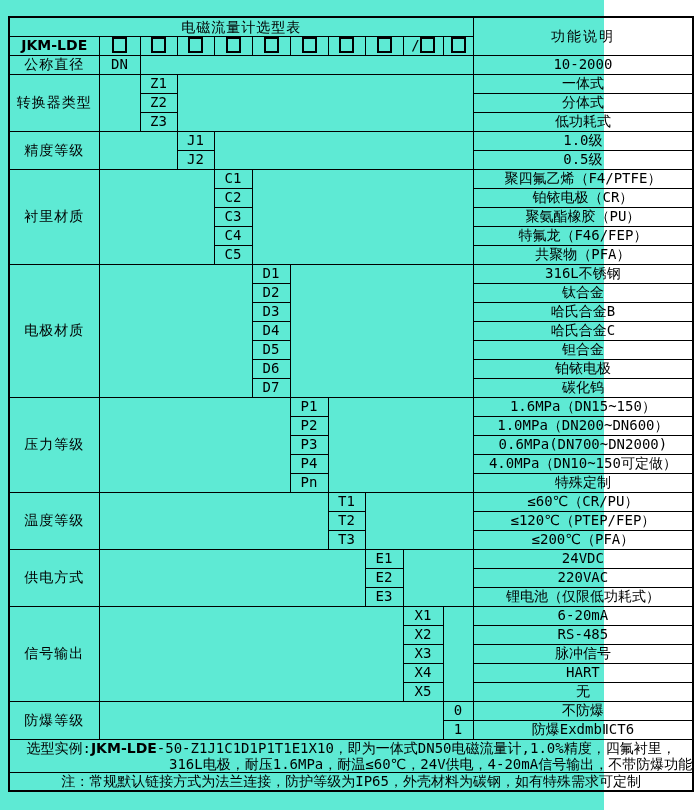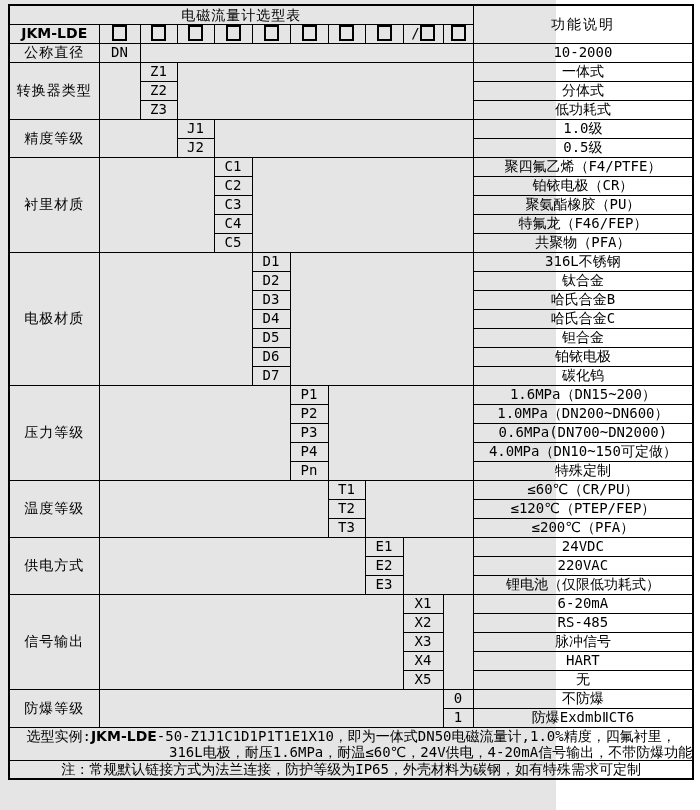--- a/index.html
+++ b/index.html
@@ -2,25 +2,25 @@
 <html><head>
 <meta charset="utf-8">
 <style>
   html,body{
     margin:0;
     background:#ffffff;
     color:#000000;
     font-family:"DejaVu Sans Mono","DejaVu Sans",monospace,sans-serif;
   }
   .page{
-    width:556px;
+    width:604px;
     height:810px;
     box-sizing:border-box;
-    padding:4px 8px 0 8px;
-    background:#e5e5e5;
+    padding:16px 8px 0 8px;
+    background:#5eead4;
   }
   table.sel{
     border-collapse:collapse;
     table-layout:fixed;
     width:684px;
     border:2px solid #000;
   }
   table.sel td{
     border:1px solid #000;
     padding:0;
@@ -181,21 +181,21 @@
         </tr>
         <tr>
           <td class="code">D7</td>
           <td class="desc">碳化钨</td>
         </tr>
         <tr>
           <td class="cat" rowspan="5">压力等级</td>
           <td colspan="5" rowspan="5"></td>
           <td class="code">P1</td>
           <td colspan="4" rowspan="5"></td>
-          <td class="desc">1.6MPa（DN15~200）</td>
+          <td class="desc">1.6MPa（DN15~150）</td>
         </tr>
         <tr>
           <td class="code">P2</td>
           <td class="desc">1.0MPa（DN200~DN600）</td>
         </tr>
         <tr>
           <td class="code">P3</td>
           <td class="desc">0.6MPa(DN700~DN2000)</td>
         </tr>
         <tr>

